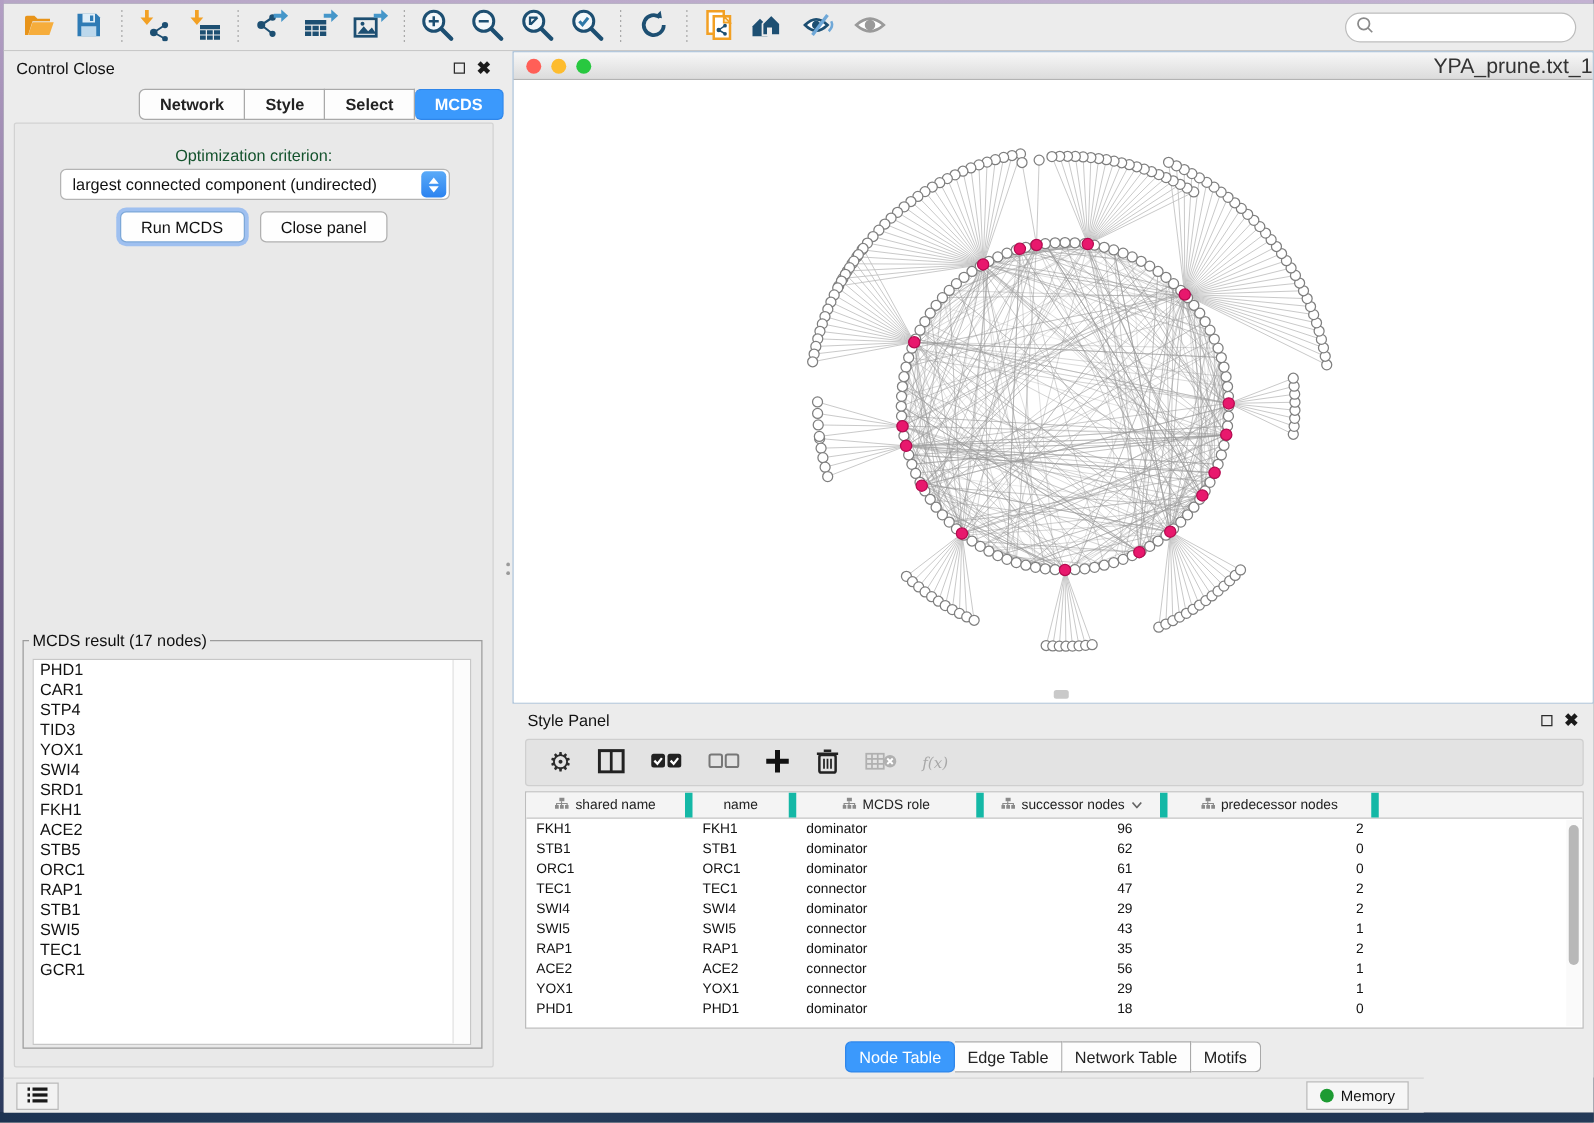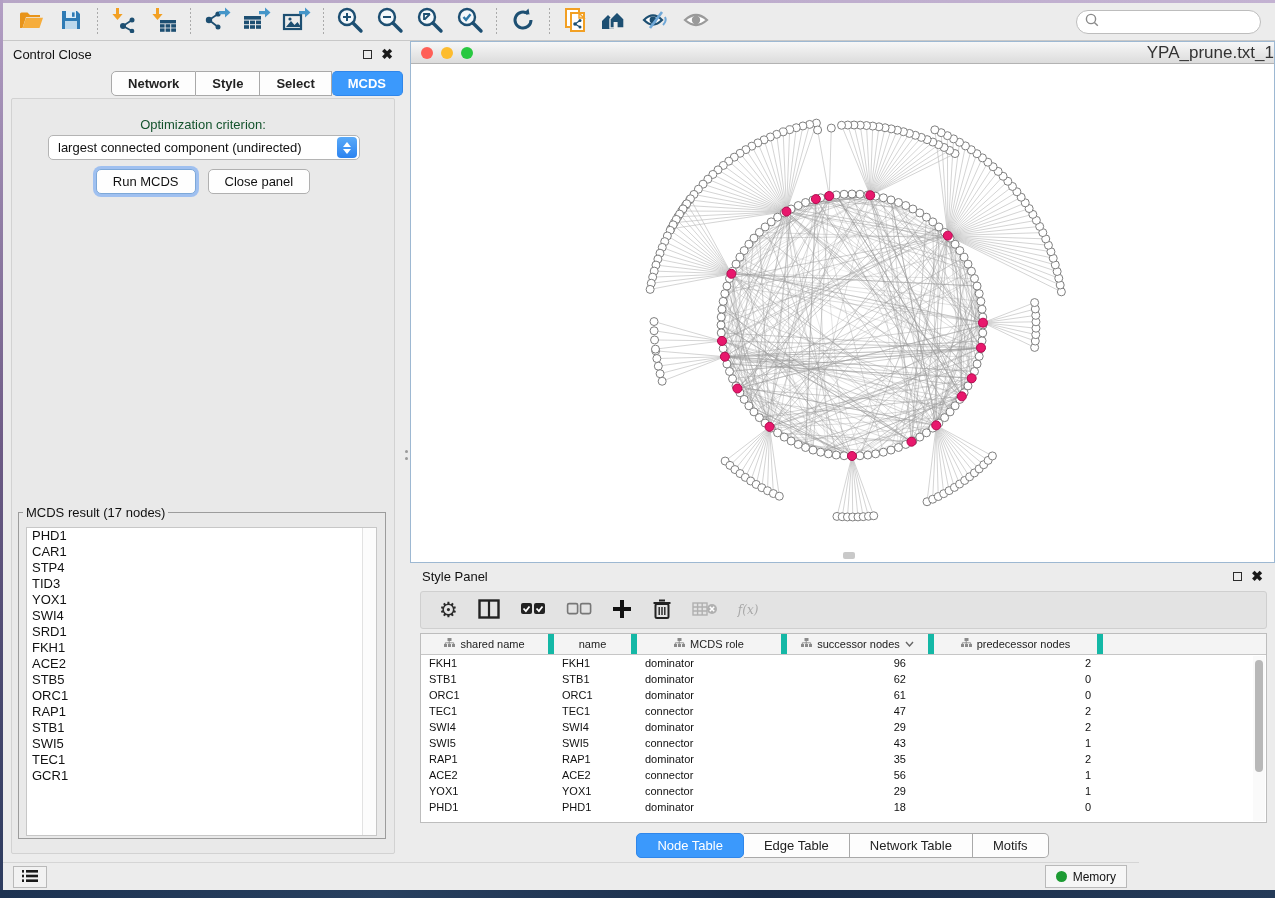--- a/index.html
+++ b/index.html
@@ -90,21 +90,21 @@
     border:1px solid #bdbdbd; overflow:hidden; }
   .thead { display:flex; height:21px; background:#f4f4f4; border-bottom:1px solid #c6c6c6; }
   .th { display:flex; align-items:center; justify-content:center; gap:5px; font-size:11px;
     color:#222; border-right:6px solid #14b8a6; height:100%; }
   .trow { display:flex; height:16px; align-items:center; }
   .td { font-size:11px; color:#111; white-space:nowrap; overflow:hidden; }
   .td.num { text-align:right; }
   .tbl-scroll { position:absolute; right:1px; top:22px; bottom:1px; width:12px; background:#fafafa; }
   .tbl-thumb { position:absolute; left:2px; top:4px; width:8px; height:112px; background:#b8b8b8; border-radius:4px; }
   .bottom-tabs { position:absolute; left:0; right:0; top:270px; display:flex; justify-content:center; }
-  .btab { padding:4px 20px; background:#fdfdfd; border:1px solid #a9a9a9; border-left:none; font-size:13px; color:#222; }
+  .btab { padding:4px 10px; background:#fdfdfd; border:1px solid #a9a9a9; border-left:none; font-size:13px; color:#222; }
   .btab:first-child { border-left:1px solid #a9a9a9; border-radius:5px 0 0 5px; }
   .btab:last-child { border-radius:0 5px 5px 0; }
   .btab.active { background:#3b99fc; border-color:#2f86ea; color:#fff; border-radius:5px; }
 
   
   .statusbar { position:absolute; left:0; top:859px; width:1136px; height:28px; background:#ececec;
     border-top:1px solid #d5d5d5; }
   .menu-btn { position:absolute; left:10px; top:3px; width:34px; height:22px; background:#f2f2f2;
     border:1px solid #b9b9b9; display:flex; align-items:center; justify-content:center; }
   .mem-btn { position:absolute; right:12px; top:2px; height:23px; background:#f6f6f6;

